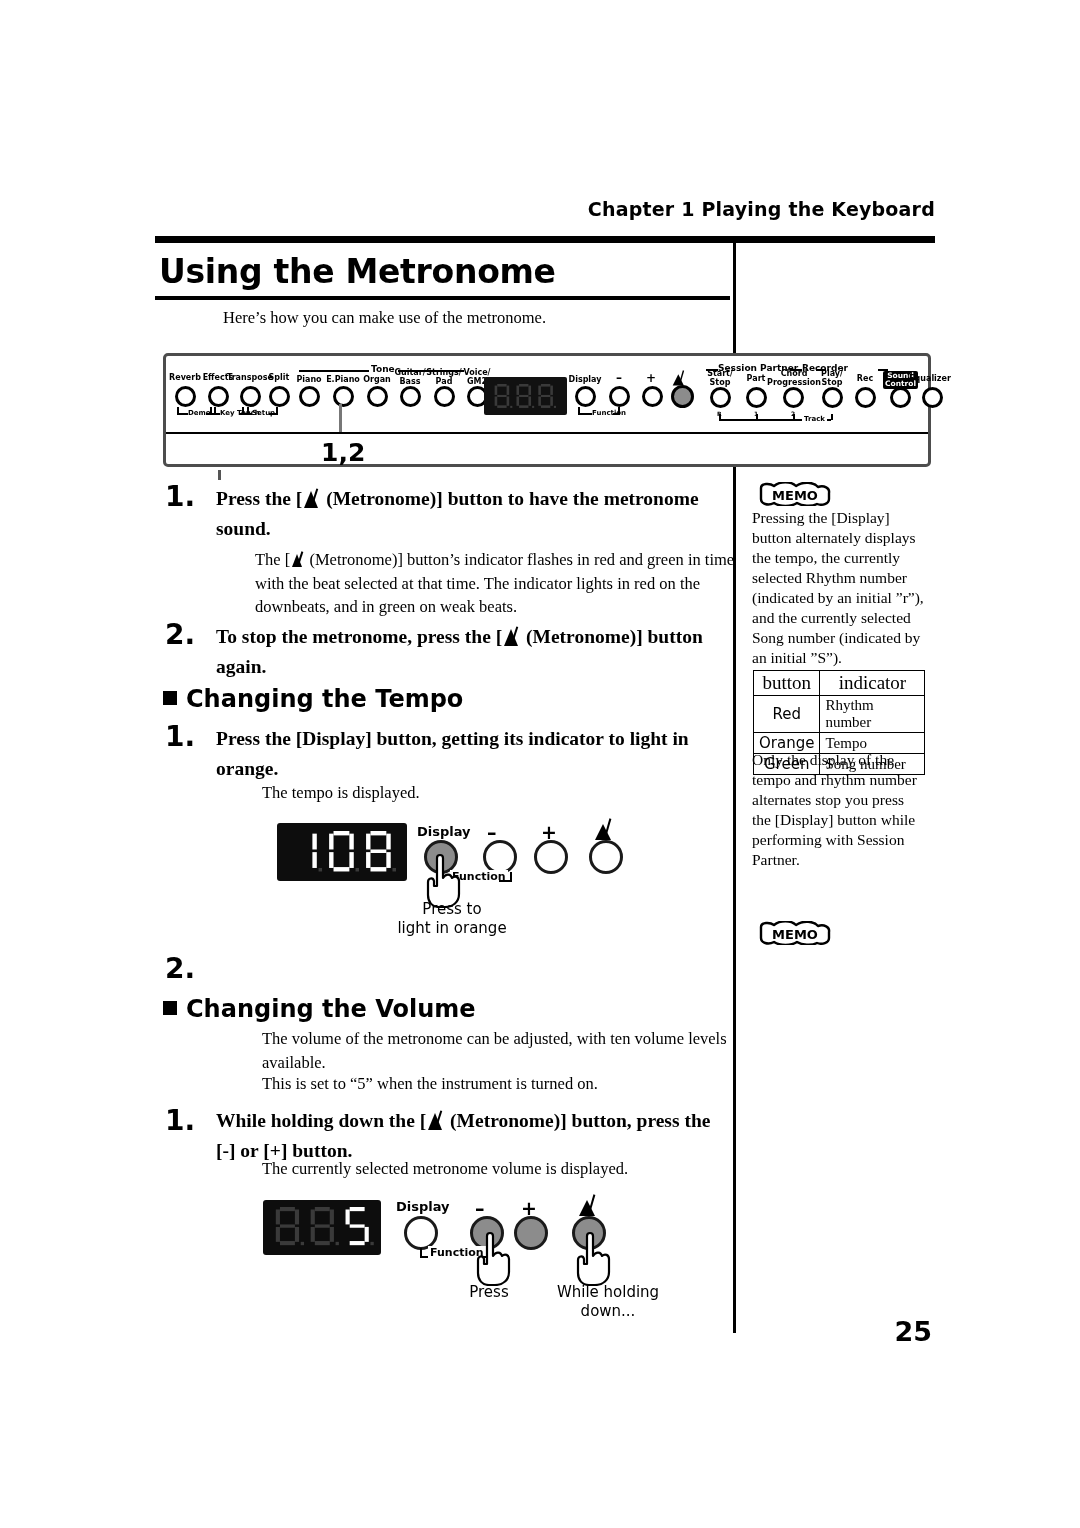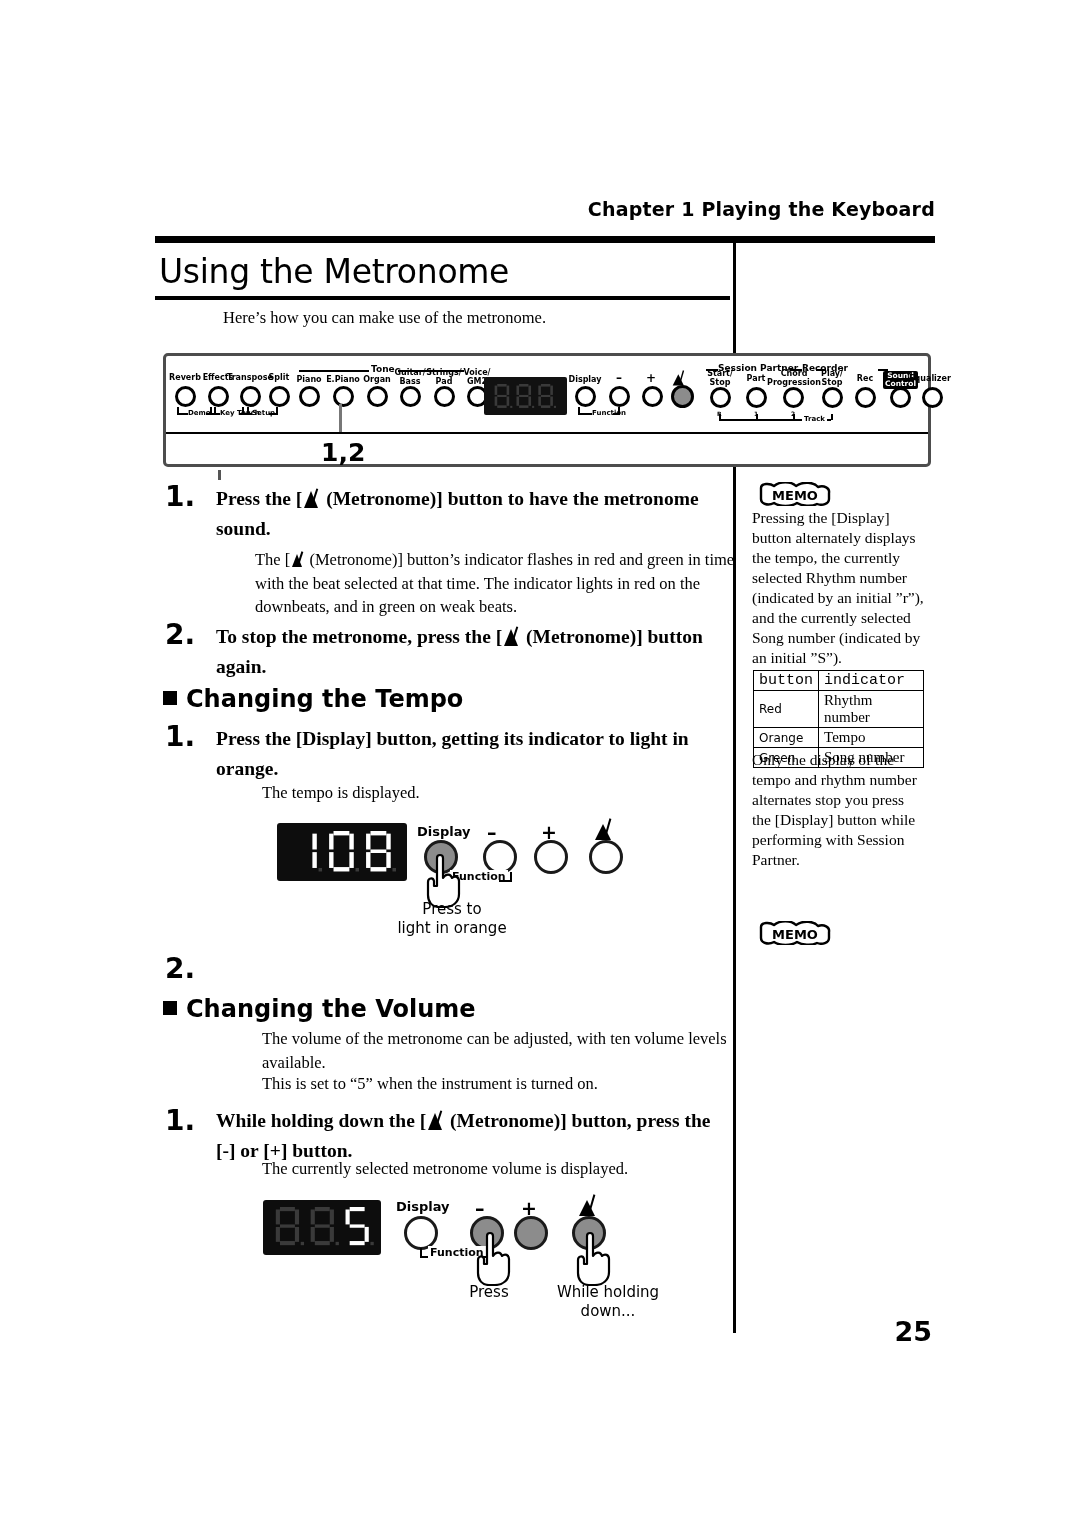--- a/index.html
+++ b/index.html
@@ -28,21 +28,21 @@
 
   
   .v-divider{
     position:absolute; left:733px; top:243px; width:3px; height:1090px;
     background:#000;
   }
 
   .h1{
     position:absolute; left:159px; top:252px;
     font-family:"DejaVu Sans", sans-serif;
-    font-weight:normal; font-size:33px; letter-spacing:-.3px;
+    font-weight:bold; font-size:33px; letter-spacing:-.3px;
   }
   .h1-rule{
     position:absolute; left:155px; top:296px; width:575px; height:4px; background:#000;
   }
   .intro{
     position:absolute; left:223px; top:308px; font-size:16.5px;
   }
 
   
   .panel{
@@ -207,28 +207,28 @@
   .memo-text{
     position:absolute; font-size:15.5px; line-height:20px; width:175px;
   }
   .sb-table{
     position:absolute; border-collapse:collapse; font-size:14px;
   }
   .sb-table td{
     border:1.5px solid #000; padding:1px 5px; height:18px;
   }
   .sb-table td.c1{
-    font-family:"DejaVu Sans", sans-serif; font-size:12px;
-    text-align:left; width:60px;
+    font-family:"DejaVu Sans", sans-serif; font-size:15px;
+    text-align:center; width:60px;
   }
   .sb-table td.c2{
     font-family:"Liberation Serif", serif; font-size:15px;
     text-align:left; width:105px;
   }
-  .sb-table tr.hdr td{ font-family:Liberation Mono, monospace; font-size:15px; }
+  .sb-table tr.hdr td{ text-align:center; font-family:Liberation Serif, serif; font-size:19px; }
 
   .pageno{
     position:absolute; right:148px; top:1316px;
     font-family:"DejaVu Sans", sans-serif; font-weight:bold; font-size:27px;
   }
 </style>
 </head>
 <body>
 
 <div class="page">

